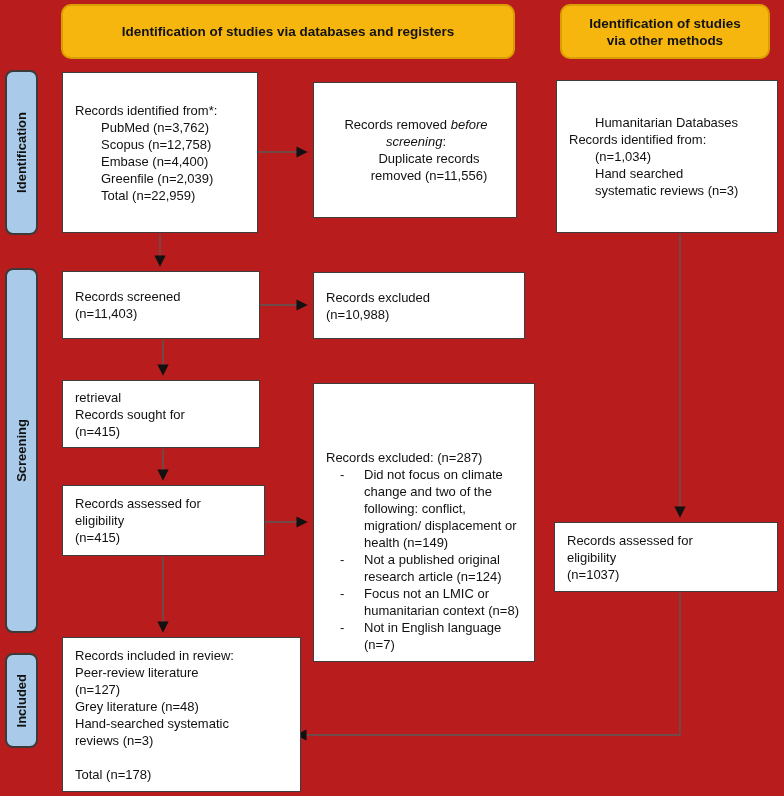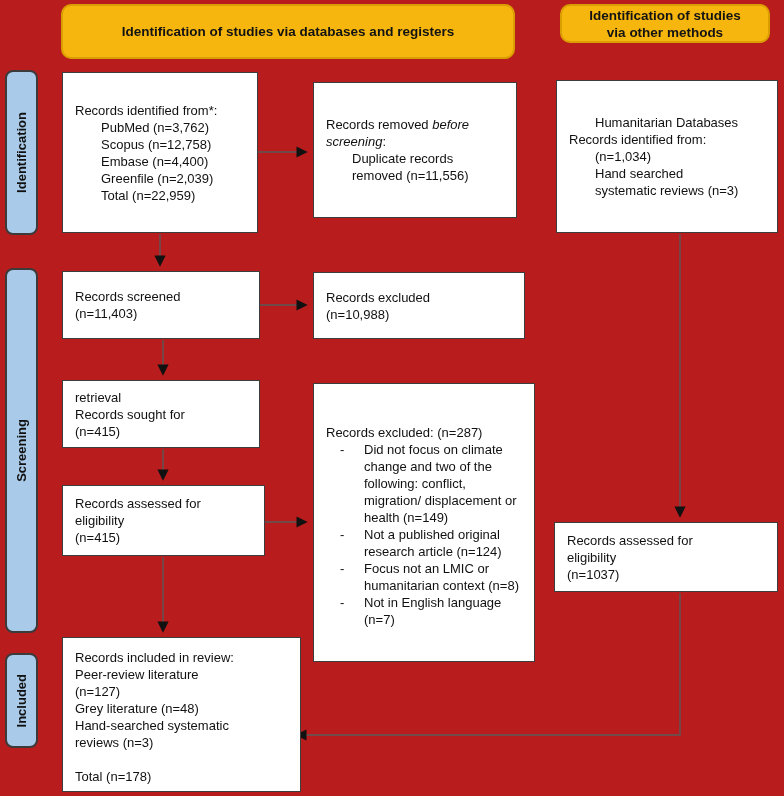--- a/index.html
+++ b/index.html
@@ -17,21 +17,21 @@
   .header {
     position:absolute;
     background:var(--header-fill,#F6B60E);
     border:2px solid var(--header-border,#DA9E00);
     border-radius:10px;
     display:flex; flex-direction:column; align-items:center; justify-content:center;
     font-weight:bold; font-size:13.5px; line-height:17px; text-align:center;
     box-sizing:border-box; color:#131313;
   }
   #header-db   { left:61px;  top:4px; width:454px; height:55px; }
-  #header-other{ left:560px; top:4px; width:210px; height:39px; }
+  #header-other{ left:560px; top:4px; width:210px; height:55px; }
 
   .stage {
     position:absolute; left:5px; width:33px;
     background:var(--stage-fill,#A9CBE9);
     border:2px solid var(--stage-border,#3B3B3B);
     border-radius:8px;
     display:flex; align-items:center; justify-content:center;
     box-sizing:border-box;
   }
   .stage span {
@@ -44,30 +44,30 @@
 
   .box {
     position:absolute;
     background:#fff;
     border:1.5px solid var(--box-border,#3D3D3D);
     box-sizing:border-box;
     font-size:13px; line-height:17px;
     display:flex; flex-direction:column; justify-content:center;
     padding:8px 10px 8px 12px;
   }
-  .box.top { justify-content:center; padding-top:14px; }
+  .box.top { justify-content:flex-end; padding-top:14px; }
   .ln { min-height:17px; }
   .ind { padding-left:26px; }
   .bullet { position:relative; padding-left:38px; }
   .bullet::before { content:"-"; position:absolute; left:14px; top:0; }
   .blank { height:17px; }
   .it { font-style:italic; }
 
   #box-identified-db   { left:62px;  top:72px;  width:196px; height:161px; }
-  #box-removed-before  { left:313px; top:82px;  width:204px; height:136px; }
+  #box-removed-before  { left:313px; top:82px;  width:204px; height:136px;align-items:center; }
   #box-identified-other{ left:556px; top:80px;  width:222px; height:153px; }
   #box-screened        { left:62px;  top:271px; width:198px; height:68px; }
   #box-excluded        { left:313px; top:272px; width:212px; height:67px; }
   #box-sought          { left:62px;  top:380px; width:198px; height:68px; }
   #box-reasons         { left:313px; top:383px; width:222px; height:279px; padding-top:14px; }
   #box-assessed        { left:62px;  top:485px; width:203px; height:71px; }
   #box-included        { left:62px;  top:637px; width:239px; height:155px; padding-top:12px; }
   #box-assessed-other  { left:554px; top:522px; width:224px; height:70px; }
 </style>
 </head>

